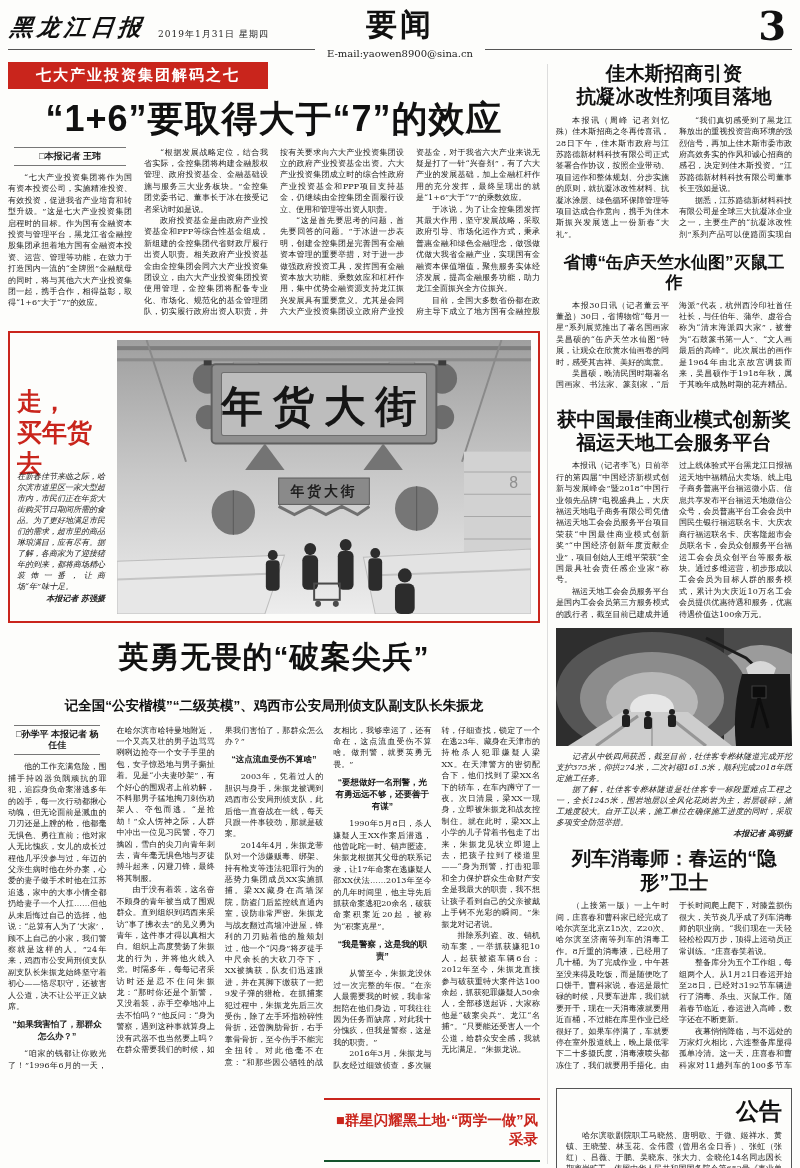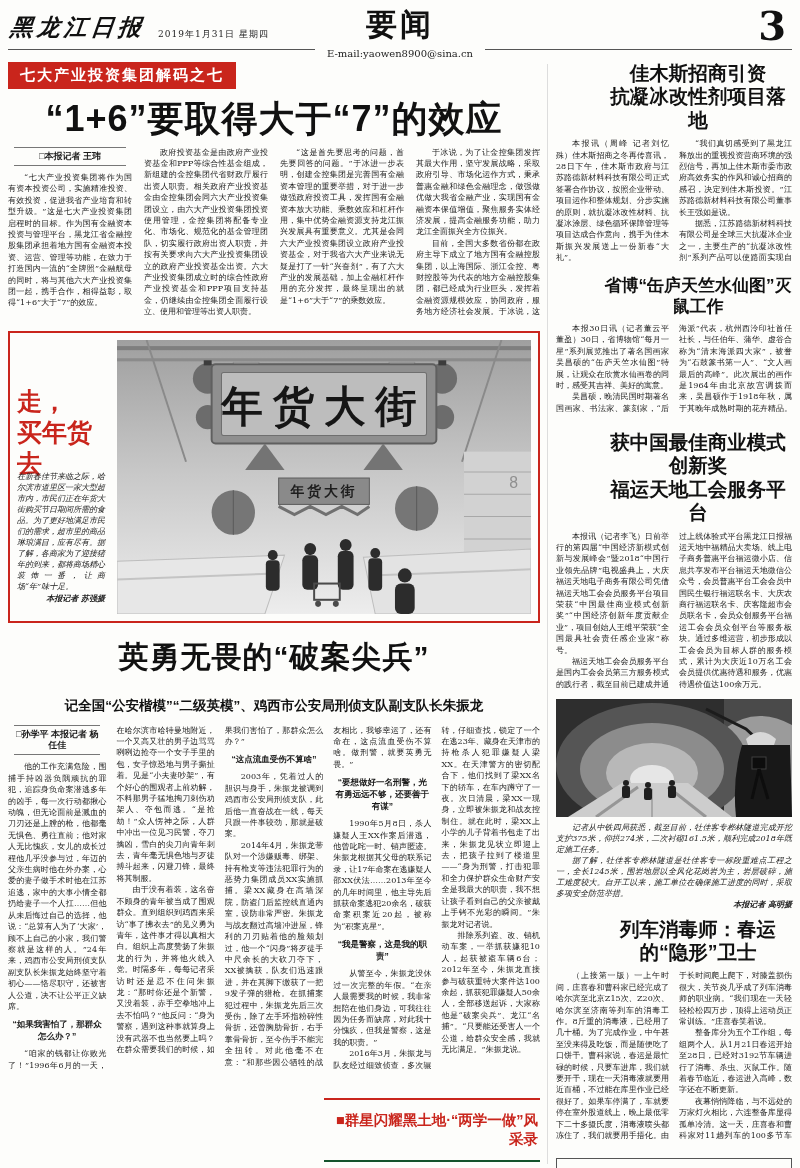--- a/index.html
+++ b/index.html
@@ -14,21 +14,21 @@
         font-family:"Liberation Sans",sans-serif;font-weight:900;font-size:31px;letter-spacing:3px;}
   .header-rule{position:absolute;top:49px;left:8px;right:8px;border-top:1px solid #555;}
   .email{position:absolute;left:0;right:0;top:42px;text-align:center;}
   .email span{display:inline-block;background:#fdfdfb;padding:0 12px;font-size:10px;color:#222;position:relative;z-index:2;}
   .editors{position:absolute;right:64px;top:32px;font-size:8.5px;color:#222;}
   .pageno{position:absolute;right:14px;top:2px;font-size:40px;font-weight:bold;font-family:"DejaVu Serif",serif;}
   .vrule{position:absolute;left:547px;top:64px;height:1100px;width:1px;background:#ddd;}
   
   .left{position:absolute;left:8px;top:62px;width:532px;height:1102px;}
   .tag{display:inline-block;background:#c9251c;color:#fff;font-family:"Liberation Sans",sans-serif;
-       font-weight:bold;font-size:15px;letter-spacing:2px;padding:4px 12px;}
+       font-weight:bold;font-size:15px;letter-spacing:2px;padding:4px 28px;}
   .lead-head{margin:10px 0 8px;text-align:center;font-family:"Liberation Sans",sans-serif;
        font-weight:900;font-size:36px;letter-spacing:1px;line-height:1.1;}
   .small-body{font-size:8px;line-height:11.4px;text-align:justify;color:#1b1b1b;overflow:hidden;}
   .para{display:block;text-indent:2em;}
   .byline-box{display:block;text-align:center;font-weight:bold;font-size:9px;margin:0 6px 6px;
        padding:3px 0;border-top:1px solid #777;border-bottom:1px solid #777;text-indent:0;
        font-family:"Liberation Sans",sans-serif;}
   .lead-body{height:176px;column-count:4;column-gap:12px;}
   
   .photo-frame{margin-top:8px;border:2px solid #c9251c;padding:7px;height:274px;display:flex;gap:10px;}
@@ -47,21 +47,21 @@
        font-weight:bold;font-size:13.5px;}
   .feature-body{height:438px;column-count:5;column-gap:10px;}
   .subhead{display:block;text-align:center;font-weight:bold;font-size:8.5px;margin:6px 2px;
        text-indent:0;font-family:"Liberation Sans",sans-serif;line-height:12px;}
   .bottom-banner{position:absolute;right:0;bottom:2px;width:212px;background:#fdfdfb;
        border-top:2px solid #c9251c;border-bottom:2px solid #14532d;padding:11px 2px;
        text-align:right;color:#c9251c;font-family:"Liberation Sans",sans-serif;
        font-weight:900;font-size:14.5px;}
   
   .right{position:absolute;left:556px;top:62px;width:236px;height:1102px;}
-  .r-head{font-family:"Liberation Sans",sans-serif;font-weight:900;text-align:center;line-height:1.2;margin-left:48px;}
+  .r-head{font-family:"Liberation Sans",sans-serif;font-weight:900;text-align:center;line-height:1.2;}
   .r-head .l{display:block;}
   .h20{font-size:19.5px;} .h17{font-size:17px;}
   .r-body{column-count:2;column-gap:10px;margin-top:6px;}
   .a1-body{height:126px;} .a2-body{height:94px;} .a3-body{height:160px;} .a4-body{height:178px;}
   .mt12{margin-top:12px;} .mt14{margin-top:14px;} .mt8{margin-top:8px;}
   .r-photo{margin-top:8px;width:236px;height:118px;background:#444;}
   .r-photo svg{display:block;width:100%;height:100%;}
   .r-caption{margin-top:5px;font-size:8px;line-height:11px;text-align:justify;font-style:italic;color:#222;}
   .r-credit{display:block;text-align:right;text-indent:0;font-weight:bold;}
   .notice{margin-top:10px;border:1px solid #555;padding:7px 9px 6px;height:112px;}
@@ -86,20 +86,21 @@
   <div class="vrule"></div>
 
   <div class="left">
 
     <div class="tag">七大产业投资集团解码之七</div>
     <h1 class="lead-head">“1+6”要取得大于“7”的效应</h1>
 
     <div class="small-body lead-body">
       <span class="byline-box">□本报记者 王玮</span>
       <span class="para">“七大产业投资集团将作为国有资本投资公司，实施精准投资、有效投资，促进我省产业培育和转型升级。”这是七大产业投资集团启程时的目标。作为国有金融资本投资与管理平台，黑龙江省金融控股集团承担着地方国有金融资本投资、运营、管理等功能，在致力于打造国内一流的“全牌照”金融航母的同时，将与其他六大产业投资集团一起，携手合作，相得益彰，取得“1+6”大于“7”的效应。</span>
+      <span class="para">“根据发展战略定位，结合我省实际，金控集团将构建金融股权管理、政府投资基金、金融基础设施与服务三大业务板块。”金控集团党委书记、董事长于冰在接受记者采访时如是说。</span>
       <span class="para">政府投资基金是由政府产业投资基金和PPP等综合性基金组成，新组建的金控集团代省财政厅履行出资人职责。相关政府产业投资基金由金控集团会同六大产业投资集团设立，由六大产业投资集团投资使用管理，金控集团将配备专业化、市场化、规范化的基金管理团队，切实履行政府出资人职责，并按有关要求向六大产业投资集团设立的政府产业投资基金出资。六大产业投资集团成立时的综合性政府产业投资基金和PPP项目支持基金，仍继续由金控集团全面履行设立、使用和管理等出资人职责。</span>
       <span class="para">“这是首先要思考的问题，首先要回答的问题。”于冰进一步表明，创建金控集团是完善国有金融资本管理的重要举措，对于进一步做强政府投资工具，发挥国有金融资本放大功能、乘数效应和杠杆作用，集中优势金融资源支持龙江振兴发展具有重要意义。尤其是会同六大产业投资集团设立政府产业投资基金，对于我省六大产业来说无疑是打了一针“兴奋剂”，有了六大产业的发展基础，加上金融杠杆作用的充分发挥，最终呈现出的就是“1+6”大于“7”的乘数效应。</span>
       <span class="para">于冰说，为了让金控集团发挥其最大作用，坚守发展战略，采取政府引导、市场化运作方式，秉承普惠金融和绿色金融理念，做强做优做大我省金融产业，实现国有金融资本保值增值，聚焦服务实体经济发展，提高金融服务功能，助力龙江全面振兴全方位振兴。</span>
       <span class="para">目前，全国大多数省份都在政府主导下成立了地方国有金融控股集团，以上海国际、浙江金控、粤财控股等为代表的地方金融控股集团，都已经成为行业巨头，发挥着金融资源规模效应，协同政府，服务地方经济社会发展。于冰说，这方面我省落后了，落在了全国的后面。黑龙江省成立金控集团，就是要以时不我待的精神，奋起直追，以时间换空间，实现金融产业的高质量发展，提升我省金融产业的核心竞争力和影响力，促进“六个强省”目标的实现。</span>
     </div>
 
     
     <div class="photo-frame">
       <div class="pf-left">
         <div class="pf-title">

